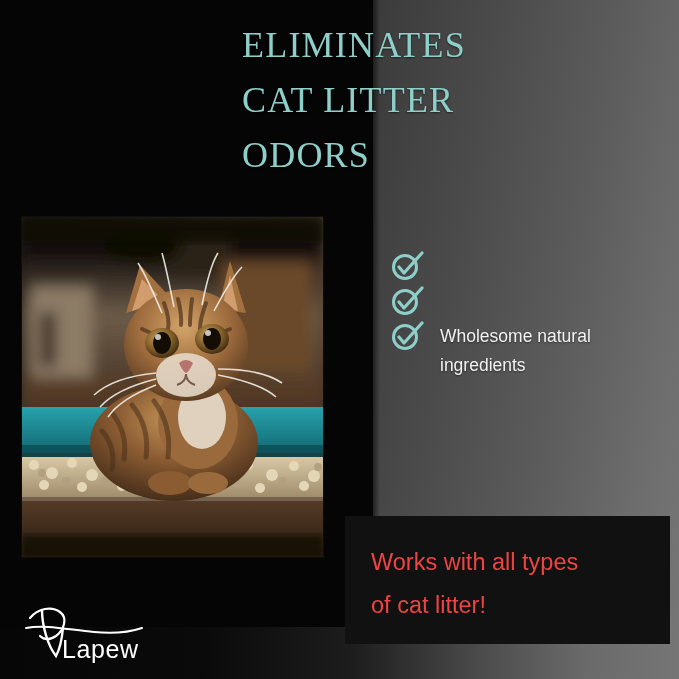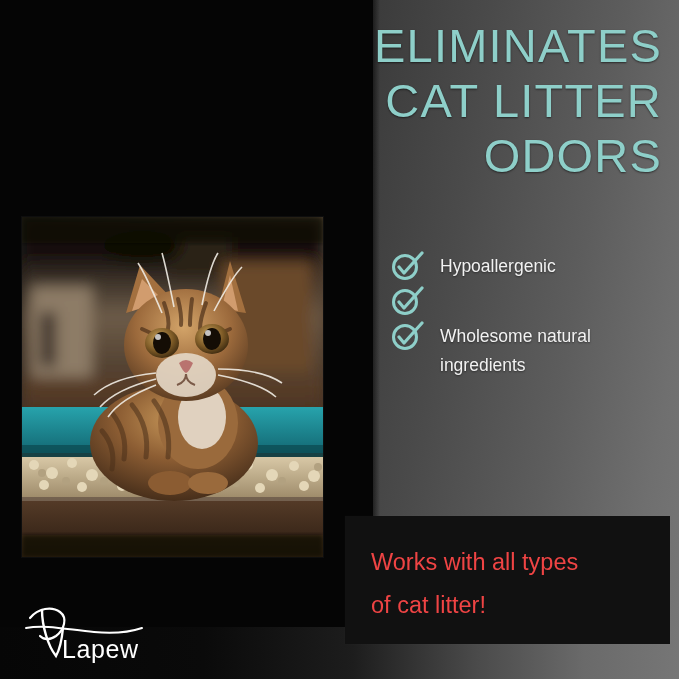--- a/index.html
+++ b/index.html
@@ -49,24 +49,23 @@
     height: 52px;
     background: linear-gradient(90deg, #060606 0%, #0a0a0a 30%, #1d1d1d 52%, #4a4a4a 70%, #6a6a6a 86%, #767676 100%);
   }
 
   
   .headline {
     position: absolute;
     right: 17px;
     top: 18px;
     width: 420px;
-    text-align: right;
-    font-family: Liberation Sans, sans-serif;
+    font-family: Liberation Serif, serif;
     color: #8ecfc9;
-    font-size: 47px;
+    font-size: 36px;
     line-height: 55px;
     letter-spacing: 1.2px;
     text-shadow: 0 1px 2px rgba(0,0,0,0.55);
     white-space: pre-line;
   }
 
   
   .features {
     position: absolute;
     left: 391px;
@@ -338,21 +337,20 @@
 
   <div class="features">
 
     <div class="feature-row">
       <span class="check-icon">
         <svg width="34" height="30" viewBox="0 0 34 30" xmlns="http://www.w3.org/2000/svg">
           <circle cx="14" cy="16" r="11.5" fill="none" stroke="#8ecfc9" stroke-width="3"></circle>
           <path d="M8 16 L13 22 L31 2" fill="none" stroke="#8ecfc9" stroke-width="3.2" stroke-linecap="round" stroke-linejoin="round"></path>
         </svg>
       </span>
-      <span class="feature-label">Hypoallergenic</span>
     </div>
 
     <div class="feature-row">
       <span class="check-icon">
         <svg width="34" height="30" viewBox="0 0 34 30" xmlns="http://www.w3.org/2000/svg">
           <circle cx="14" cy="16" r="11.5" fill="none" stroke="#8ecfc9" stroke-width="3"></circle>
           <path d="M8 16 L13 22 L31 2" fill="none" stroke="#8ecfc9" stroke-width="3.2" stroke-linecap="round" stroke-linejoin="round"></path>
         </svg>
       </span>
     </div>

